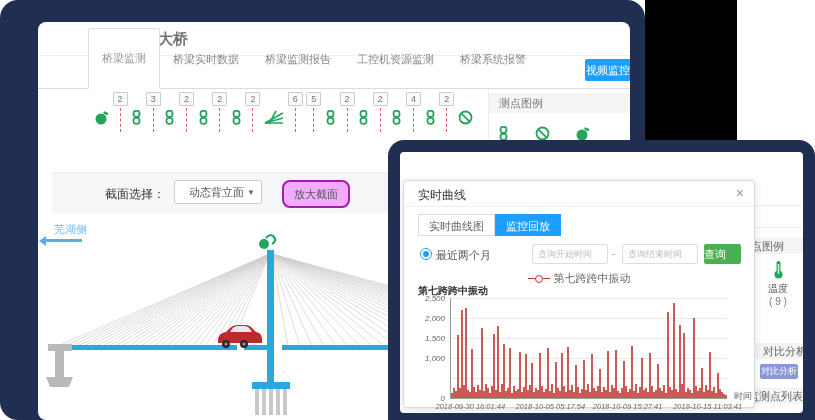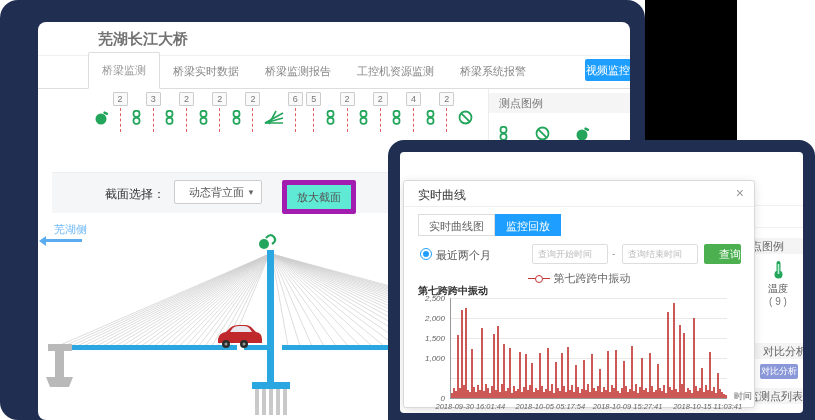--- a/index.html
+++ b/index.html
@@ -6,40 +6,40 @@
   .canvas{position:relative;width:815px;height:420px;overflow:hidden;background:#fff;}
   
   .black-patch{position:absolute;left:645px;top:0;width:92px;height:150px;background:#000;}
   
   .back-frame{position:absolute;left:0;top:0;width:645px;height:420px;background:#202e52;border-radius:18px;z-index:1;}
   .back-card{position:absolute;left:38px;top:22px;width:592px;height:398px;background:#fff;border-radius:8px;overflow:hidden;}
   .bw-title{position:absolute;left:60px;top:8px;font-size:15px;font-weight:bold;color:#737373;}
   .bw-title-divider{position:absolute;left:0;top:33px;width:592px;height:1px;background:#f0f0f0;}
   .bw-tabs{position:absolute;left:50px;top:40px;height:27px;display:flex;align-items:flex-end;}
   .bw-tabs-underline{position:absolute;left:0;top:66px;width:592px;height:1px;background:#ddd;}
-  .tab{font-size:11px;color:#888;padding:10px 13px;cursor:pointer;position:relative;z-index:2;}
+  .tab{font-size:11px;color:#888;padding:22px 13px;cursor:pointer;position:relative;z-index:2;}
   .tab.active{border:1px solid #ddd;border-bottom:1px solid #fff;background:#fff;border-radius:2px 2px 0 0;color:#999;}
   .video-btn{position:absolute;left:547px;top:37px;width:46px;height:22px;background:#1e9fff;color:#fff;font-size:11px;display:flex;align-items:center;justify-content:center;border-radius:2px;cursor:pointer;}
   
   .sensor-row{position:absolute;left:57px;top:70px;width:378px;height:50px;display:flex;justify-content:space-between;align-items:flex-start;}
   .s-item{display:flex;flex-direction:column;align-items:center;}
   .s-badge{min-width:11px;height:12px;padding:0 1px;border:1px solid #ccc;background:#fafafa;color:#777;font-size:9px;line-height:12px;text-align:center;border-radius:1px;}
   .s-dashline{width:0;height:24px;border-left:1px dashed #e06060;margin-top:2px;}
   .s-spacer{height:14px;}
   .s-icon{margin-top:4px;}
   
   .bw-vsep{position:absolute;left:450px;top:67px;width:1px;height:331px;background:#ececec;}
   .bw-legend-header{position:absolute;left:451px;top:71px;width:141px;height:20px;background:#f5f5f5;color:#777;font-size:11px;line-height:20px;padding-left:10px;box-sizing:border-box;}
   .bw-legend-icons{position:absolute;left:460px;top:104px;width:130px;display:flex;gap:26px;}
   
   .bw-toolbar{position:absolute;left:14px;top:150px;width:578px;height:40px;background:#f5f6f7;border-top:1px solid #eee;}
   .tb-label{position:absolute;left:53px;top:13px;font-size:12px;color:#333;}
   .tb-select{position:absolute;left:122px;top:7px;width:88px;height:24px;border:1px solid #ccc;background:#fff;font-size:11px;color:#555;display:flex;align-items:center;justify-content:space-between;padding:0 6px 0 14px;box-sizing:border-box;border-radius:2px;cursor:pointer;}
   .tb-caret{font-size:8px;color:#666;}
-  .tb-btn{position:absolute;left:230px;top:7px;width:64px;height:24px;border:5px solid #a21caf;background:#5eead4;font-size:11px;color:#555;display:flex;align-items:center;justify-content:center;border-radius:2px;cursor:pointer;}
+  .tb-btn{position:absolute;left:230px;top:7px;width:64px;height:24px;border:2px solid #a21caf;background:#f0abfc;font-size:11px;color:#555;display:flex;align-items:center;justify-content:center;border-radius:8px;cursor:pointer;}
   
   .side-label{position:absolute;left:16px;top:200px;font-size:11px;color:#6db8f7;}
   .side-arrow{position:absolute;left:8px;top:217px;width:36px;height:3px;background:#5aabf0;}
   .side-arrow:before{content:"";position:absolute;left:-7px;top:-3px;border:5px solid transparent;border-right:7px solid #5aabf0;border-left:0;}
   .bridge-box{position:absolute;left:0;top:210px;width:592px;height:188px;}
   
   .front-frame{position:absolute;left:388px;top:140px;width:427px;height:290px;background:#202e52;border-radius:16px 16px 0 0;z-index:2;}
   .front-card{position:absolute;left:12px;top:12px;width:403px;height:261px;background:#fff;border-radius:4px;overflow:hidden;}
   .fp-div1{position:absolute;left:240px;top:53px;width:163px;height:1px;background:#f0f0f0;}
   .fp-div2{position:absolute;left:240px;top:75px;width:163px;height:1px;background:#f0f0f0;}
@@ -61,21 +61,21 @@
   .m-tab.plain{border:1px solid #dcdcdc;color:#666;background:#fff;}
   .m-tab.active{background:#1e9fff;color:#fff;border:1px solid #1e9fff;}
   .m-controls{position:absolute;left:0;top:63px;width:100%;height:22px;}
   .m-radio{position:absolute;left:16px;top:4px;width:10px;height:10px;border:1px solid #1e9fff;border-radius:50%;cursor:pointer;}
   .m-radio:before{content:"";position:absolute;left:2px;top:2px;width:6px;height:6px;background:#1e9fff;border-radius:50%;}
   .m-radio-label{position:absolute;left:32px;top:4px;font-size:11px;color:#555;}
   .m-input{position:absolute;top:0;width:76px;height:20px;border:1px solid #ddd;border-radius:2px;font-size:9px;color:#555;padding:0 5px;box-sizing:border-box;font-family:inherit;}
   .m-input::placeholder{color:#bbb;}
   .m-input.start{left:128px;} .m-input.end{left:218px;}
   .m-sep{position:absolute;left:208px;top:4px;font-size:10px;color:#999;}
-  .m-query-btn{position:absolute;left:300px;top:0;width:37px;height:20px;background:#4cb050;color:#fff;font-size:11px;line-height:20px;text-align:right;border-radius:2px;cursor:pointer;}
+  .m-query-btn{position:absolute;left:300px;top:0;width:37px;height:20px;background:#4cb050;color:#fff;font-size:11px;line-height:20px;text-align:left;border-radius:2px;cursor:pointer;}
   .m-legend{position:absolute;left:0;top:90px;width:100%;display:flex;align-items:center;justify-content:center;gap:4px;font-size:11px;color:#666;}
   .lg-marker{display:flex;align-items:center;}
   .lg-line{width:7px;height:0;border-top:1.5px solid #c23531;}
   .lg-circle{width:6px;height:6px;border:1.5px solid #c23531;border-radius:50%;background:#fff;}
   .m-chart-title{position:absolute;left:14px;top:103px;font-size:10px;font-weight:bold;color:#333;}
   .m-plot{position:absolute;left:46px;top:117px;width:276px;height:100px;border-left:1px solid #999;border-bottom:1px solid #999;font-style:italic;}
   .grid{position:absolute;left:0;width:276px;height:1px;background:#e9e9e9;}
   .ytick{position:absolute;right:282px;width:40px;text-align:right;font-size:8px;color:#666;}
   .bar{position:absolute;bottom:0;width:2px;background:rgba(194,53,49,0.82);}
   .xlabel{position:absolute;top:104px;font-size:7.5px;color:#666;white-space:nowrap;transform:translateX(-50%);}

